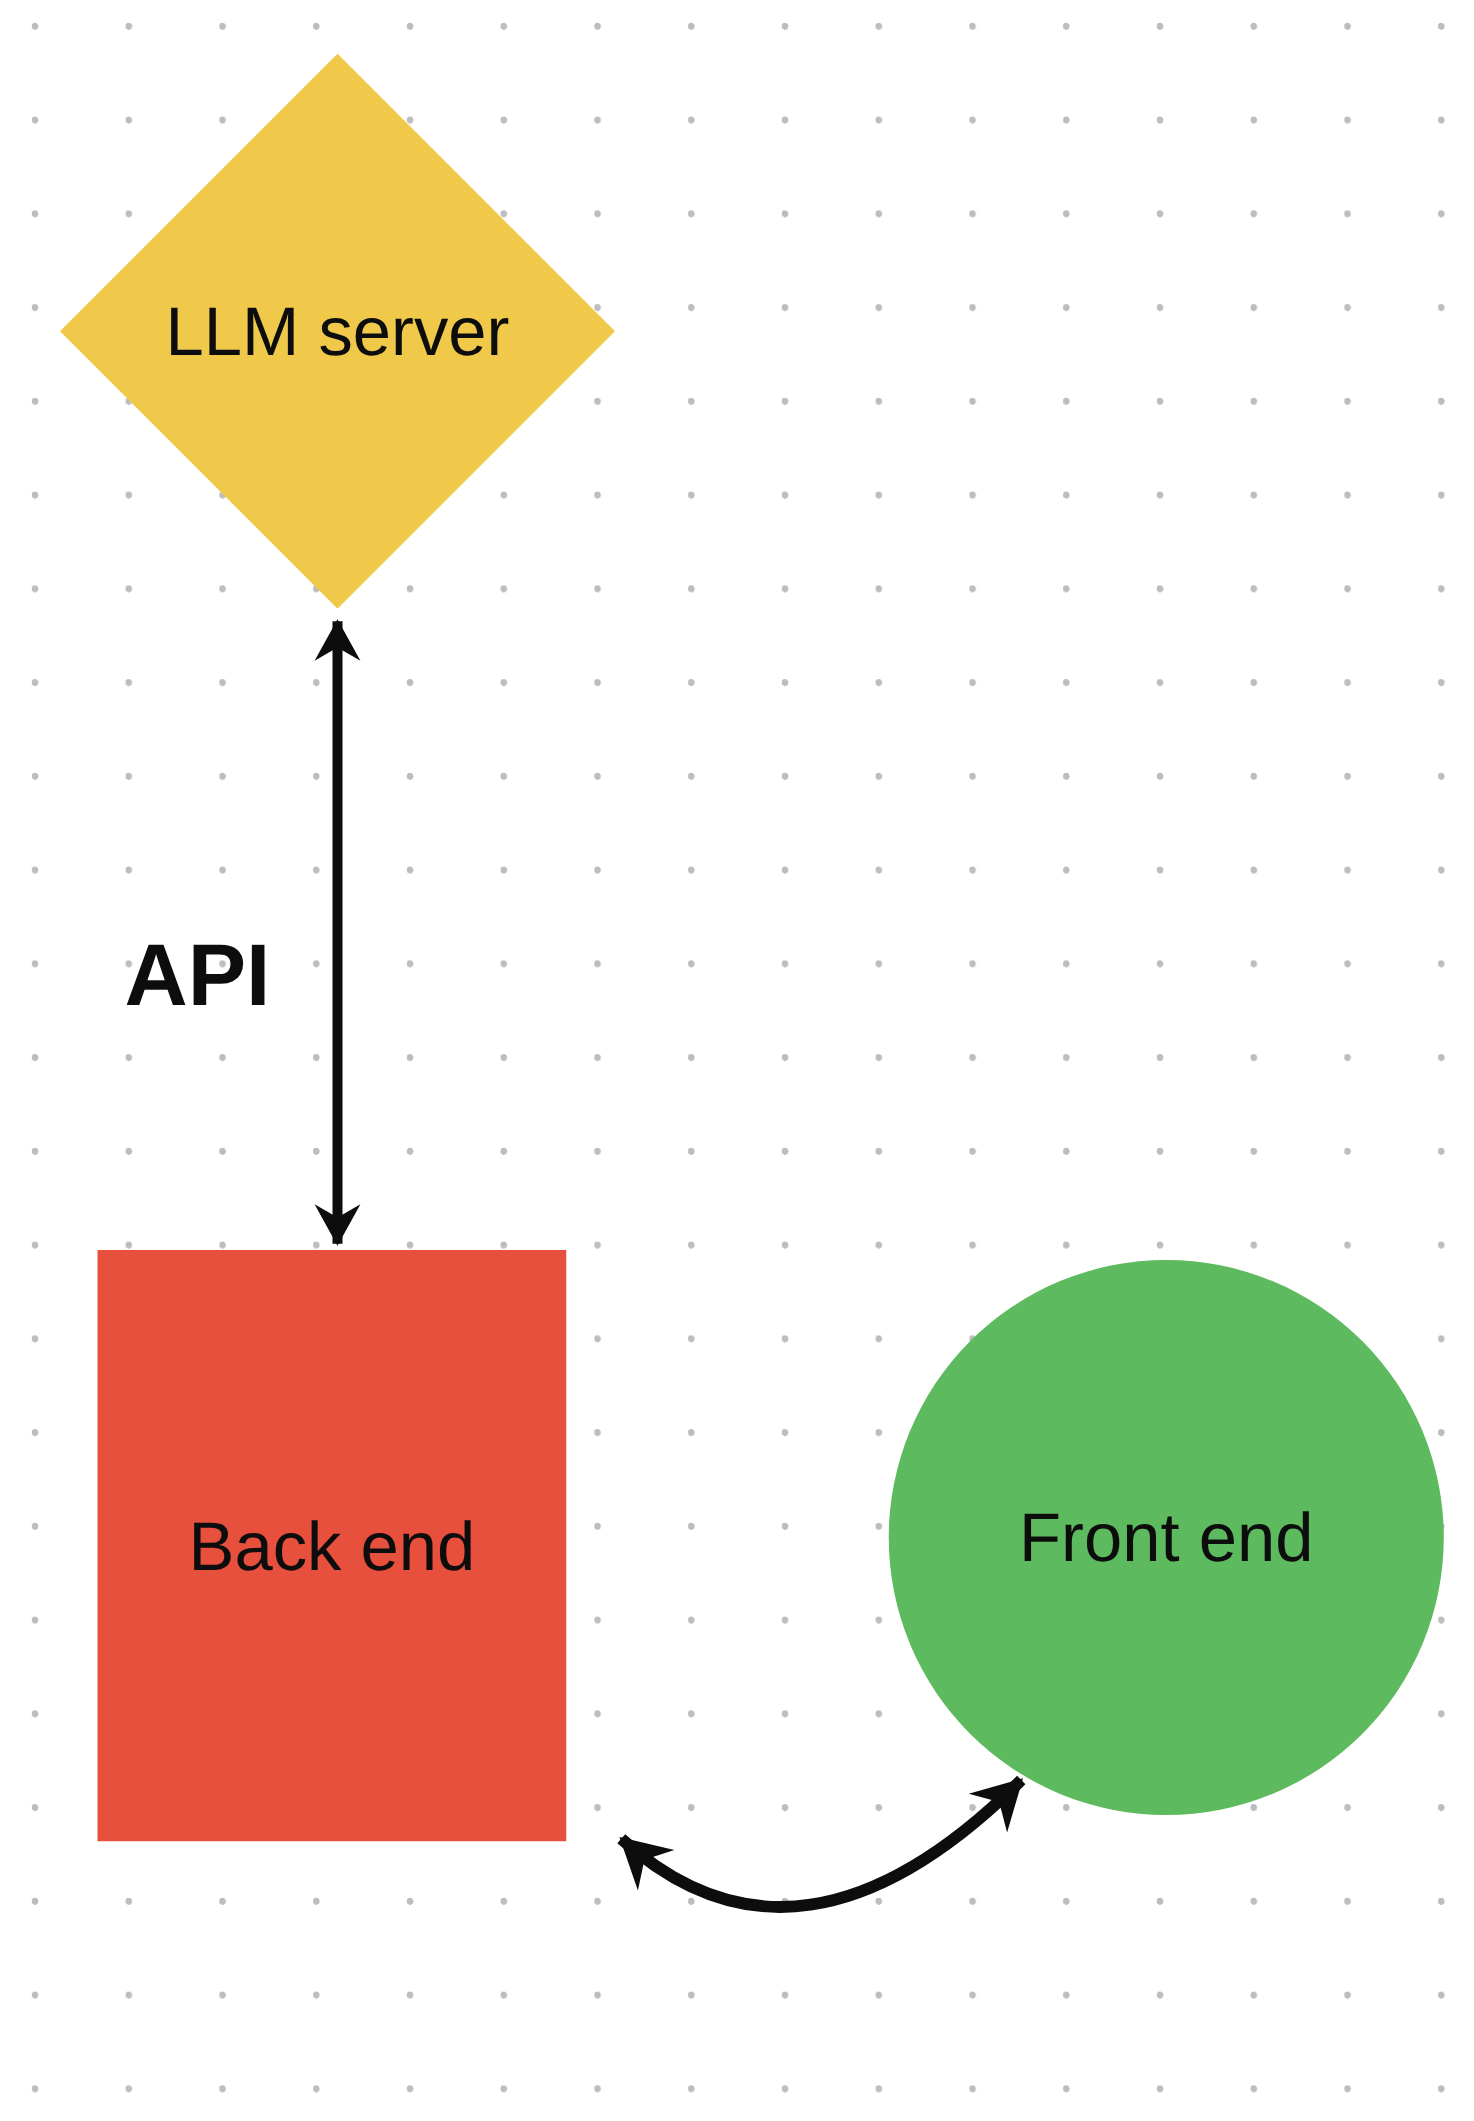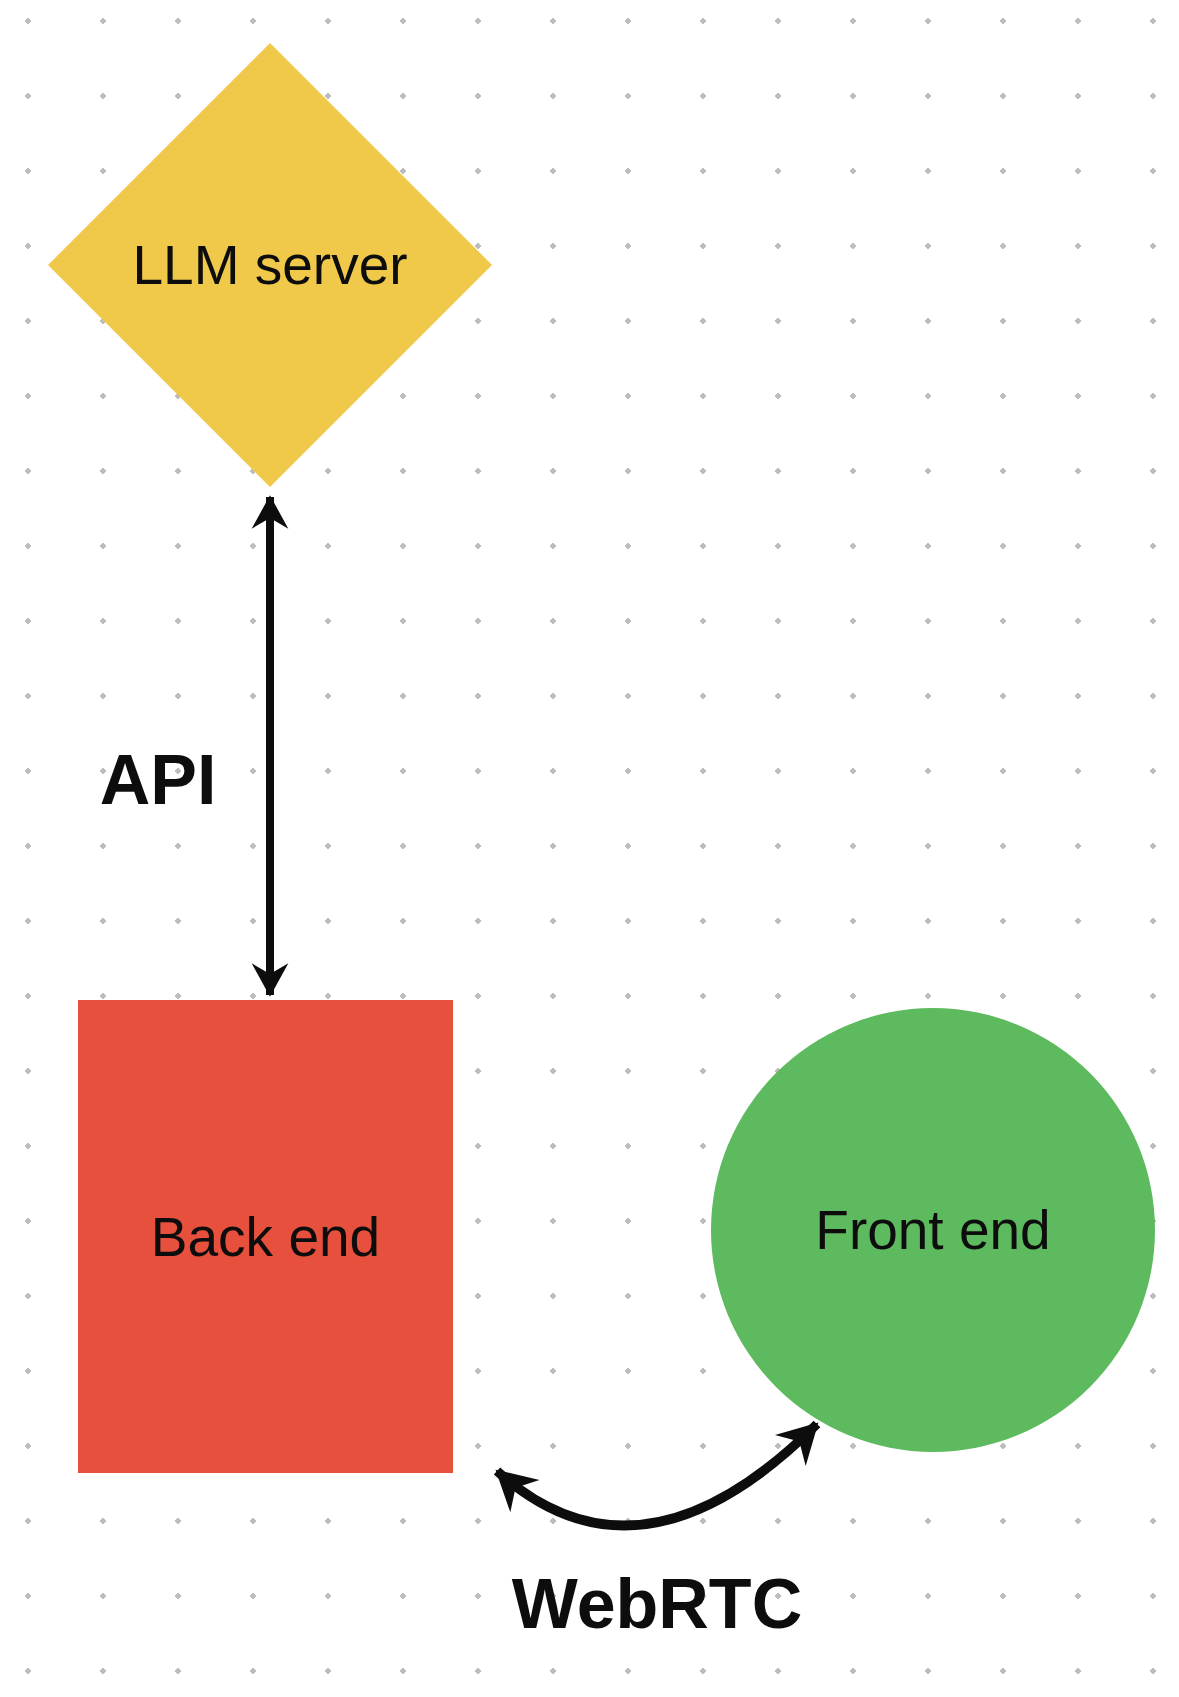--- a/index.html
+++ b/index.html
@@ -93,15 +93,14 @@
   <div class="node" id="node-back-end" style="background-color: rgb(232, 80, 62);">
     <span class="label">Back end</span>
   </div>
 
   <div class="node" id="node-front-end" style="background-color: rgb(93, 186, 94); text-align: center;">
     <span class="label">Front end</span>
   </div>
 
   <div class="edge-label" id="edge-label-api">API</div>
 
-  <div class="edge-label" id="edge-label-webrtc">WebRTC</div>
 
 </div>
 
 </body></html>

